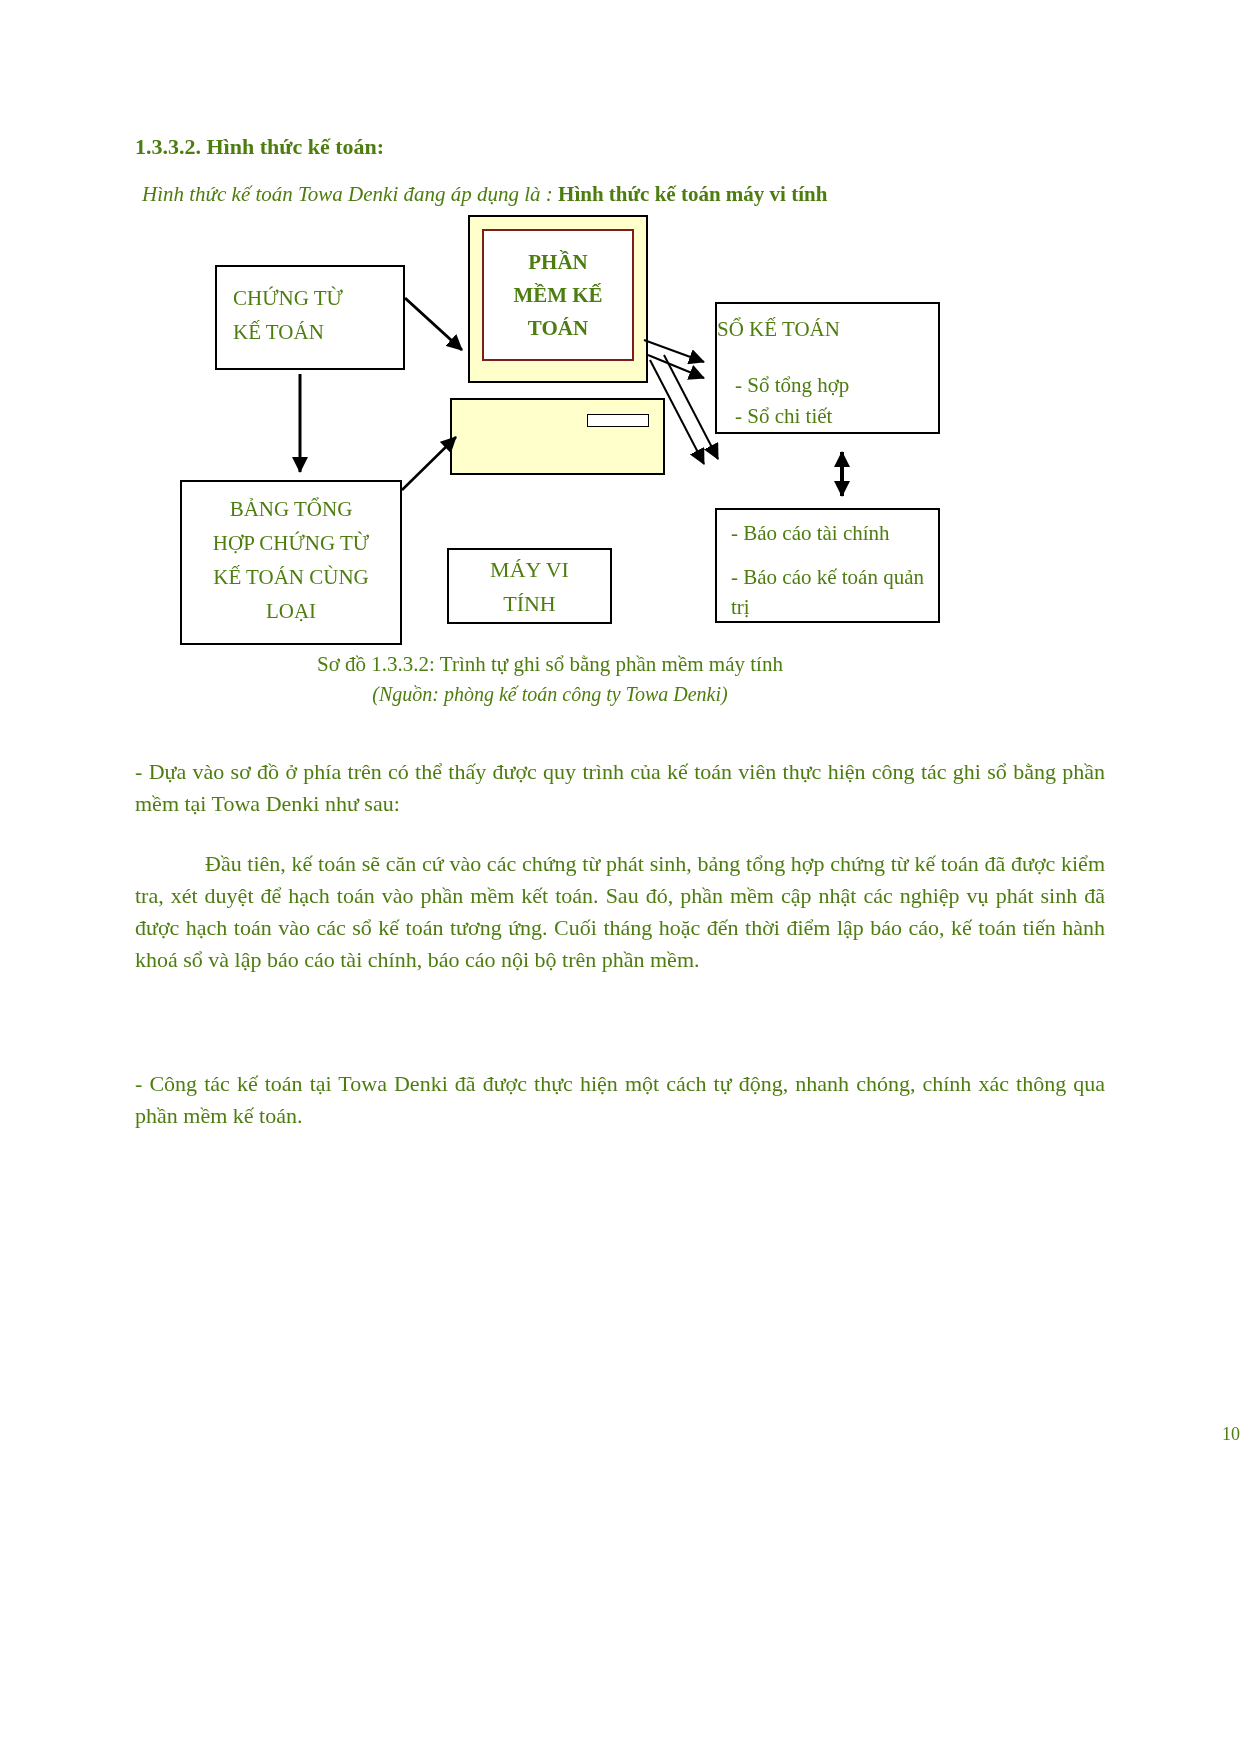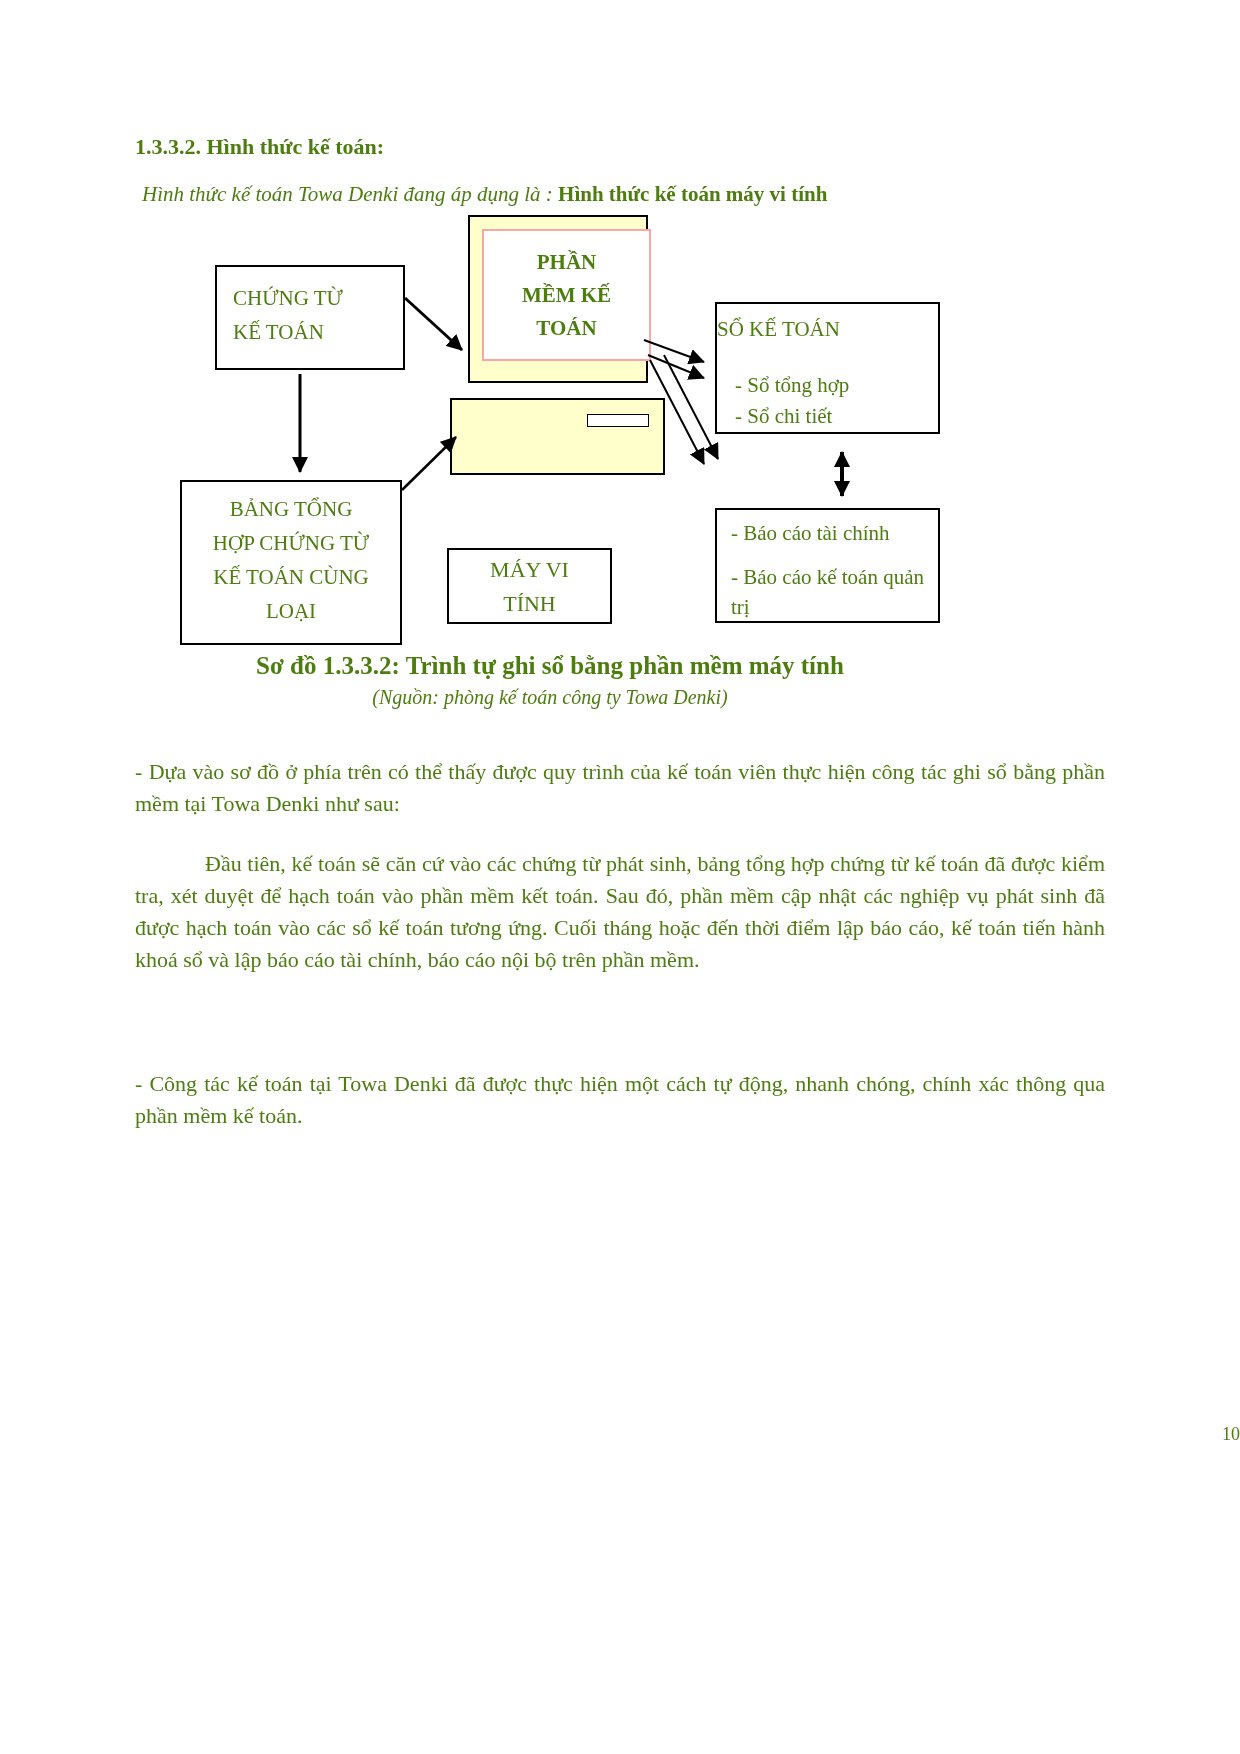--- a/index.html
+++ b/index.html
@@ -23,36 +23,36 @@
     position:absolute;
     border:2px solid #000;
     background:#fff;
     font-size:21px;
     line-height:34px;
   }
   .fill-yellow { background:#FFFFCC; }
 
   .box-chungtu { left:215px; top:265px; width:190px; height:105px; padding:14px 0 0 16px; }
   .monitor     { left:468px; top:215px; width:180px; height:168px; }
-  .screen      { position:absolute; left:12px; top:12px; width:169px; height:132px;
-                 border:2px solid #fca5a5; background:#fff; text-align:center;
+  .screen      { position:absolute; left:12px; top:12px; width:152px; height:132px;
+                 border:2px solid #7f1d1d; background:#fff; text-align:center;
                  font-weight:bold; font-size:21px; line-height:33px; padding-top:15px; }
   .base        { left:450px; top:398px; width:215px; height:77px; }
   .slot        { position:absolute; left:135px; top:14px; width:62px; height:13px;
                  border:1.5px solid #000; background:#fff; }
   .box-soketoan{ left:715px; top:302px; width:225px; height:132px; }
   .box-soketoan .ttl { text-align:left; margin-top:8px; font-size:21px; }
   .box-soketoan .items { margin-top:24px; padding-left:18px; line-height:31px; }
   .box-bangtong{ left:180px; top:480px; width:222px; height:165px; text-align:center; padding-top:10px; }
   .box-mayvitinh{ left:447px; top:548px; width:165px; height:76px; text-align:center; padding-top:3px; font-size:22px; }
   .box-baocao  { left:715px; top:508px; width:225px; height:115px; padding:8px 14px 0 14px; line-height:30px; }
   .box-baocao .i2 { margin-top:14px; }
 
   .caption { left:135px; top:652px; width:830px; text-align:center; }
-  .caption .c1 { font-weight:bold; font-size:25px; }
+  .caption .c1 { font-weight:normal; font-size:21px; }
   .caption .c2 { font-style:italic; font-size:20px; margin-top:6px; }
 
   .para { position:absolute; left:135px; width:970px; font-size:22px; line-height:32px; text-align:justify; }
   .p1 { top:756px; }
   .p2 { top:848px; text-indent:70px; }
   .p3 { top:1068px; }
 
   .pagenum { left:0; right:0; top:1424px; text-align:right; font-size:18px; }
 
   svg.overlay { position:absolute; left:0; top:0; pointer-events:none; }

